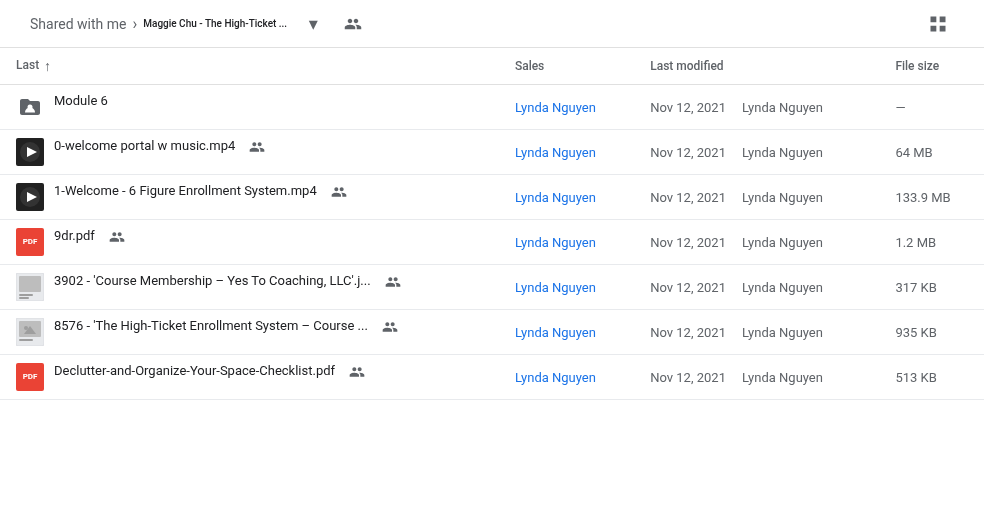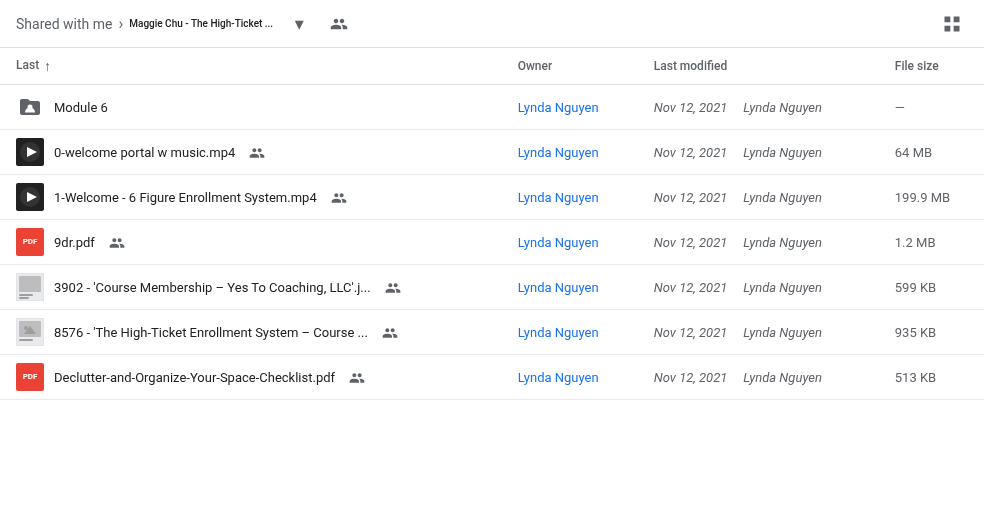--- a/index.html
+++ b/index.html
@@ -7,21 +7,21 @@
       font-family: 'Roboto', Arial, sans-serif;
       font-size: 13px;
       color: #202124;
       background: #fff;
     }
 
     
     .header {
       display: flex;
       align-items: center;
-      padding: 8px 16px;
+      padding: 8px 30px;
       border-bottom: 1px solid #e0e0e0;
       height: 48px;
       gap: 6px;
     }
     .breadcrumb-shared {
       color: #5f6368;
       font-size: 14px;
       cursor: pointer;
     }
     .breadcrumb-chevron {
@@ -77,21 +77,21 @@
       margin-left: 2px;
     }
     .file-table td {
       padding: 8px 16px;
       border-bottom: 1px solid #e8eaed;
       vertical-align: middle;
       white-space: nowrap;
     }
     .name-cell {
       display: flex;
-      align-items: center;
+      align-items: flex-start;
       gap: 10px;
     }
     .file-icon {
       width: 28px;
       height: 28px;
       display: flex;
       align-items: center;
       justify-content: center;
       flex-shrink: 0;
     }
@@ -122,21 +122,20 @@
       margin-left: 8px;
     }
     .size-cell {
       color: #5f6368;
       font-size: 13px;
       text-align: left;
     }
     .date-modifier {
       display: flex;
       gap: 8px;
-      font-style: italic;
     }
   </style>
 </head>
 <body>
 
 <div class="header">
   <span class="breadcrumb-shared">Shared with me</span>
   <span class="breadcrumb-chevron">›</span>
   <span class="breadcrumb-current">Maggie Chu - The High-Ticket ...</span>
   <div class="header-icons">
@@ -156,21 +155,21 @@
   </div>
 </div>
 
 <table class="file-table">
   <thead>
     <tr>
       <th class="name-col">
         <span>Last</span>
         <span class="sort-icon">↑</span>
       </th>
-      <th>Owner</th>
+      <th>Sales</th>
       <th>Last modified</th>
       <th>File size</th>
     </tr>
   </thead>
   <tbody id="file-tbody">
   <tr>
     <td>
       <div class="name-cell">
         <div class="file-icon">
               <svg width="24" height="24" viewBox="0 0 24 24" fill="#5f6368">
@@ -237,21 +236,21 @@
   </span>
       </div>
     </td>
     <td class="owner-cell">Lynda Nguyen</td>
     <td>
       <div class="date-modifier">
         <span class="date-cell">Nov 12, 2021</span>
         <span class="modifier-cell">Lynda Nguyen</span>
       </div>
     </td>
-    <td class="size-cell">199.9 MB</td>
+    <td class="size-cell">133.9 MB</td>
   </tr>
       <tr>
     <td>
       <div class="name-cell">
         <div class="file-icon">
               <div style="background:#EA4335;color:white;font-size:8px;font-weight:bold;
         width:28px;height:28px;display:flex;align-items:center;justify-content:center;
         border-radius:2px;flex-direction:column;line-height:1.2;">
         <span>PDF</span>
       </div>
@@ -292,21 +291,21 @@
   </span>
       </div>
     </td>
     <td class="owner-cell">Lynda Nguyen</td>
     <td>
       <div class="date-modifier">
         <span class="date-cell">Nov 12, 2021</span>
         <span class="modifier-cell">Lynda Nguyen</span>
       </div>
     </td>
-    <td class="size-cell">599 KB</td>
+    <td class="size-cell">317 KB</td>
   </tr>
       <tr>
     <td>
       <div class="name-cell">
         <div class="file-icon">
               <svg width="28" height="28" viewBox="0 0 28 28">
         <rect width="28" height="28" rx="2" fill="#e8eaed" stroke="#dadce0"></rect>
         <rect x="3" y="3" width="22" height="16" rx="1" fill="#bdbdbd"></rect>
         <polygon points="8,16 14,8 20,16" fill="#9e9e9e"></polygon>
         <circle cx="10" cy="10" r="2" fill="#9e9e9e"></circle>

